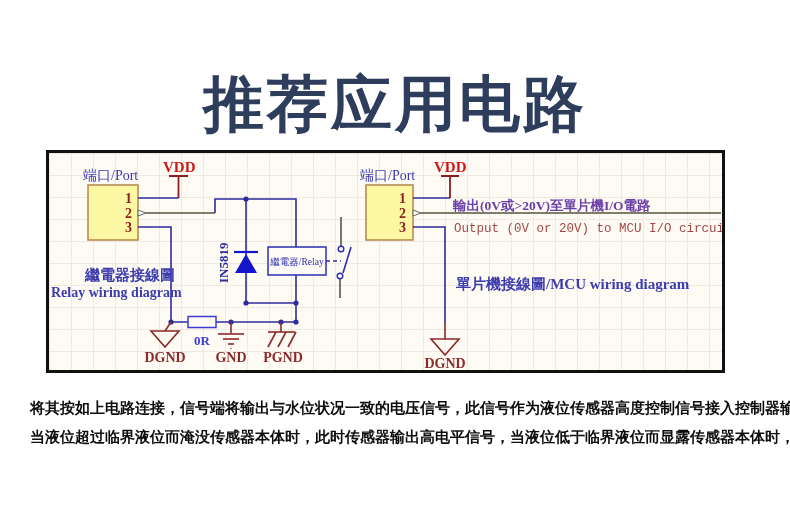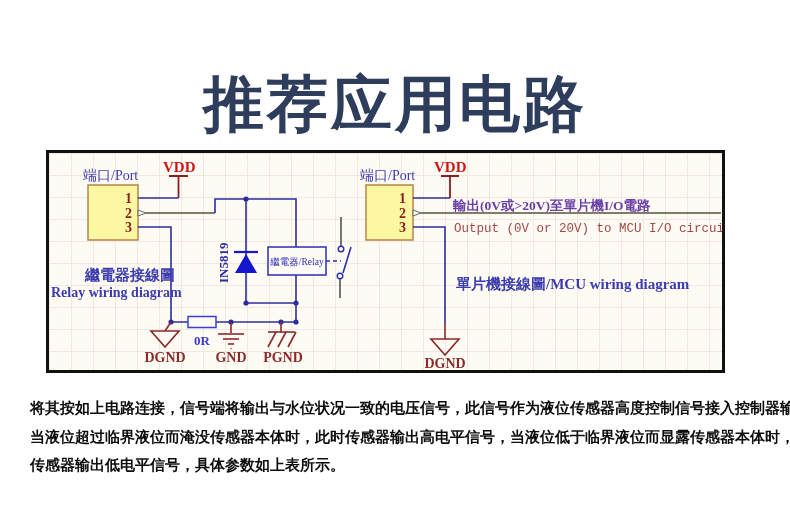--- a/index.html
+++ b/index.html
@@ -152,14 +152,13 @@
       <text x="405" y="79" font-size="12.5" fill="#a34848" class="schem-mono">Output (0V or 20V) to MCU I/O circuit</text>
 
       <text x="407" y="136" font-size="15" font-weight="bold" fill="#3c3cae" class="schem-serif">單片機接線圖/MCU wiring diagram</text>
     </g>
   </svg>
 </div>
 
 <div class="description">
   <span class="desc-line">将其按如上电路连接，信号端将输出与水位状况一致的电压信号，此信号作为液位传感器高度控制信号接入控制器输入口，</span>
   <span class="desc-line">当液位超过临界液位而淹没传感器本体时，此时传感器输出高电平信号，当液位低于临界液位而显露传感器本体时，此时</span>
-  <span class="desc-line">传感器输出低电平信号，具体参数如上表所示。</span>
 </div>
 
 </body></html>

